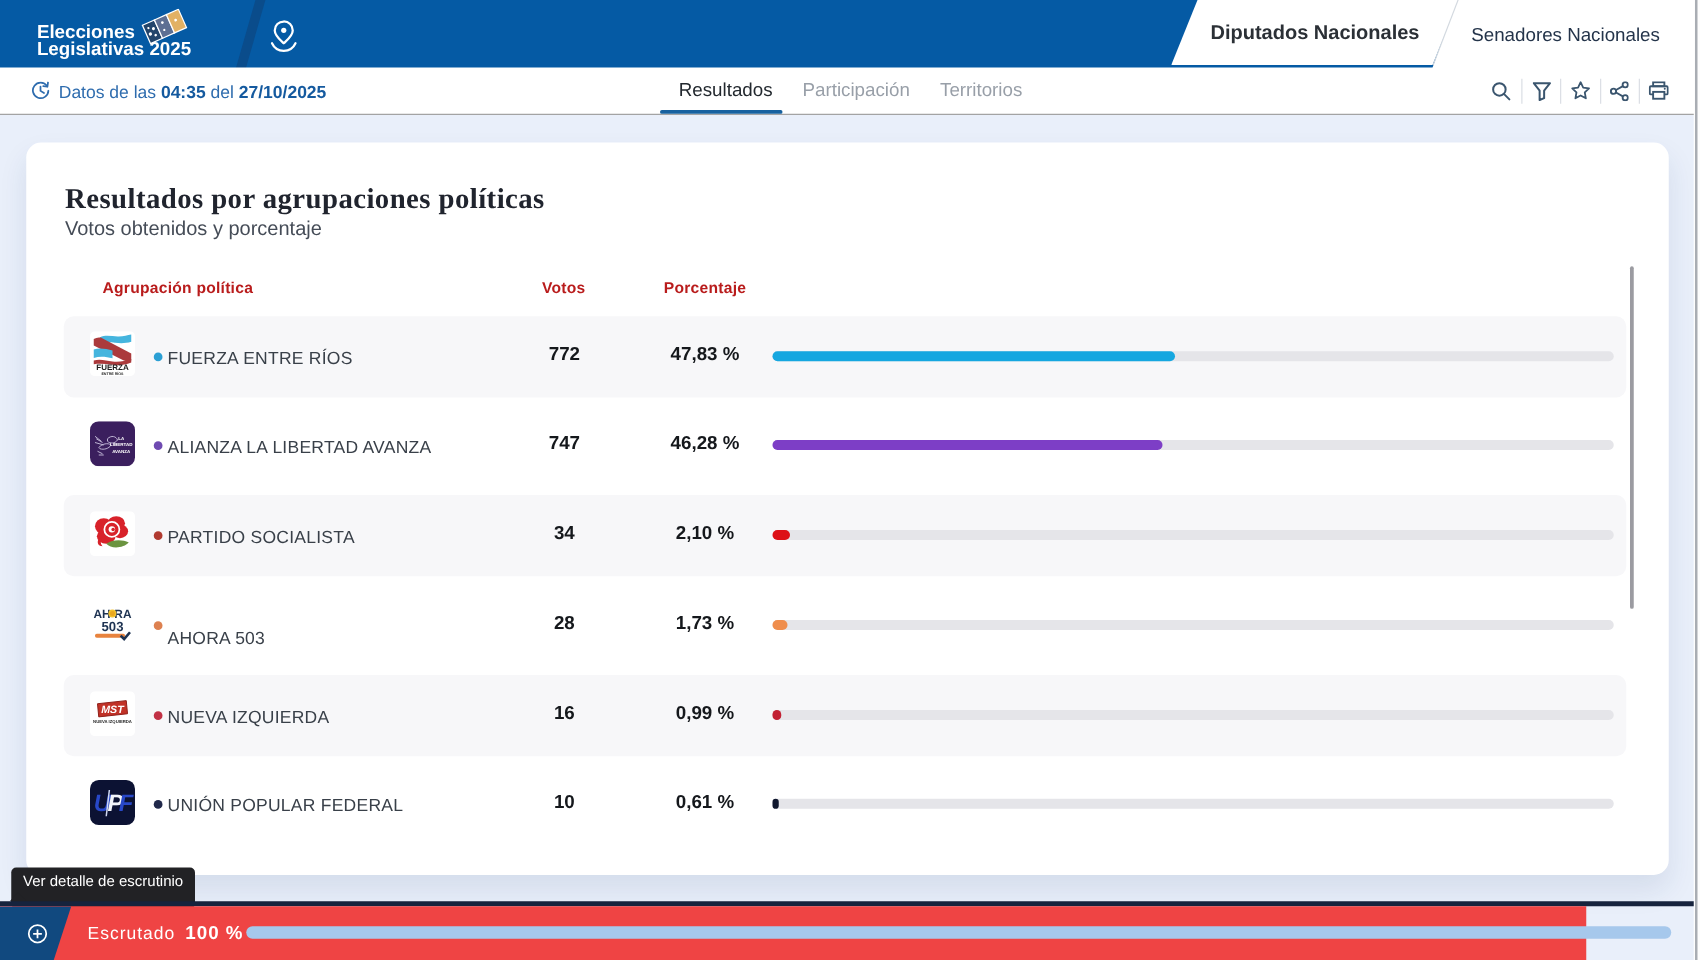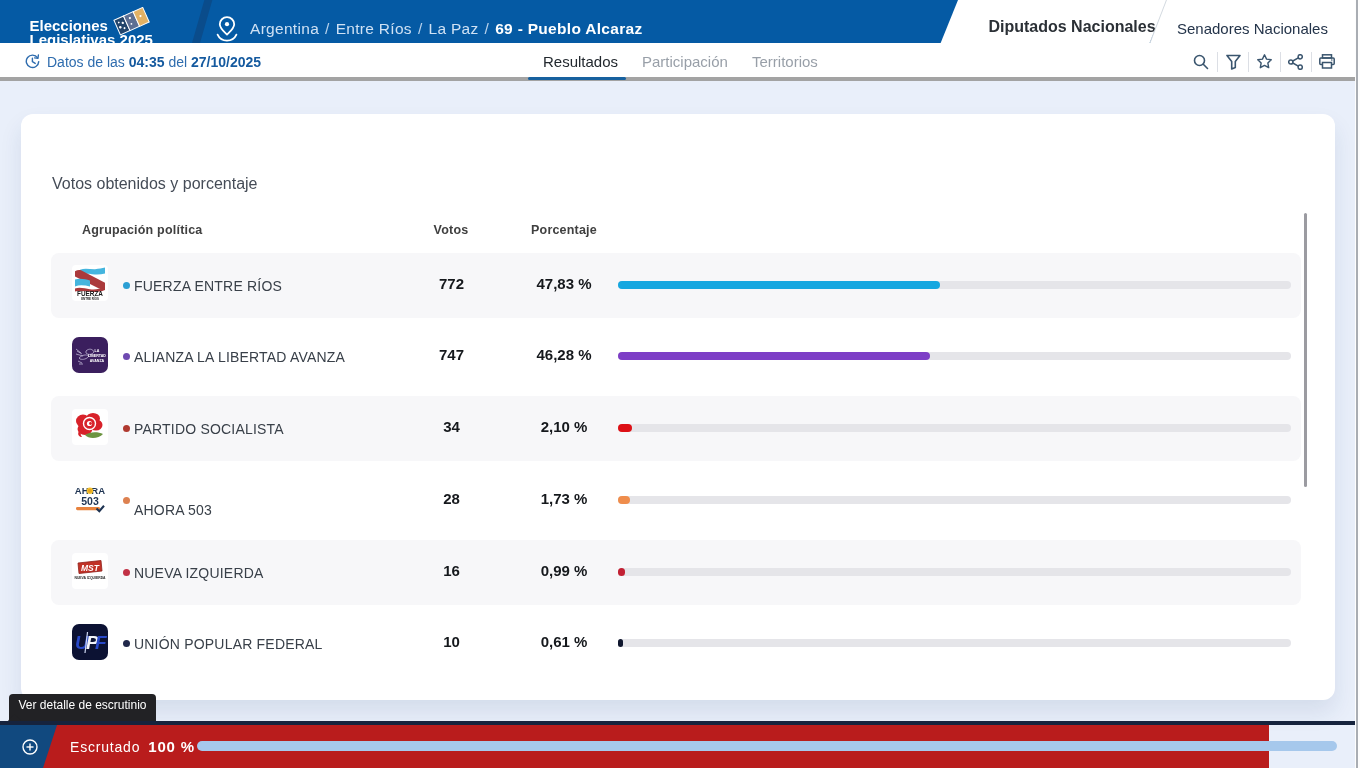--- a/index.html
+++ b/index.html
@@ -10,63 +10,63 @@
   
   #header { left:0; top:0; width:1360px; height:57px; background:#055aa4; }
   #hdr-stripe { left:188px; top:0; width:8px; height:57px; background:#0a4c8b;
     transform:skewX(-16deg); transform-origin:bottom left; }
   #logo-text { left:29.5px; top:18.5px; color:#fff; font-weight:bold; font-size:15px; line-height:14.3px; letter-spacing:0px; }
   #senadores-bg { left:1130px; top:0; width:230px; height:57px; background:#fff;
     clip-path:polygon(35.5px 0, 230px 0, 230px 57px, 15px 57px); }
   #senadores-txt { left:1177px; top:0; width:183px; height:57px; line-height:58px; color:#24344a; font-size:15px; white-space:nowrap; }
   #diputados-tab { left:935px; top:0; width:232px; height:52px; background:#fff;
     clip-path:polygon(23px 0, 232px 0, 211px 52px, 2px 52px); }
-  #diputados-txt { left:962px; top:0; width:180px; height:52px; line-height:54px; color:#2b3036; font-size:16px; font-weight:bold; white-space:nowrap; text-align:center;margin-left:20px; }
+  #diputados-txt { left:962px; top:0; width:180px; height:52px; line-height:54px; color:#2b3036; font-size:16px; font-weight:bold; white-space:nowrap; text-align:center; }
 
   
   #crumb { left:250px; top:0; height:57px; line-height:58px; font-size:15.5px; color:#cfe1f4; letter-spacing:0.3px; }
   #crumb b { color:#ffffff; font-weight:bold; }
   #crumb .sep { color:#b8d2ec; padding:0 6px; }
 
   
-  #bar2 { left:0; top:43px; width:1360px; height:38px; background:#fff; border-bottom:4px solid #a3a3a3; }
+  #bar2 { left:0; top:54px; width:1360px; height:38px; background:#fff; border-bottom:1px solid #a3a3a3; }
   #datetxt { left:47px; top:0; height:38px; line-height:39px; font-size:14px; color:#2e6cae; }
   #datetxt b { color:#155a9f; }
   .tab2 { top:0; height:38px; line-height:38px; font-size:15px; }
   #tab-res { left:543px; color:#22282e; }
   #tab-res-line { left:528px; top:34px; width:98px; height:3px; background:#17619f; border-radius:2px; }
   #tab-par { left:642px; color:#989fa8; }
   #tab-ter { left:752px; color:#989fa8; }
   .icsep { top:9px; width:1px; height:20px; background:#dcdfe5; }
 
   
   #card { left:21px; top:114px; width:1314px; height:586px; background:#fff; border-radius:12px;
     box-shadow:0 12px 22px rgba(30,60,110,0.10); }
   #title { left:31px; top:32px; font-family:"Liberation Serif", serif; font-size:23px; font-weight:bold; color:#20242e; letter-spacing:0.35px;}
   #subtitle { left:31px; top:61px; font-size:16px; color:#454c57; }
-  .thead { top:109px; font-size:12.5px; font-weight:bold; color:#404040; letter-spacing:0.2px; }
+  .thead { top:109px; font-size:12.5px; font-weight:bold; color:#b91c1c; letter-spacing:0.2px; }
   .row { left:30px; width:1250px; height:65px; border-radius:8px; }
   .row.striped { background:#f7f7f9; }
   .plogo { left:51px; width:36px; height:36px; }
   .pdot { width:7px; height:7px; border-radius:50%; left:102px; }
   .pname { left:113px; font-size:14px; color:#394049; letter-spacing:0.2px; }
   .votes { left:395px; width:71px; text-align:center; font-size:15px; font-weight:bold; color:#15181c; }
   .pct { left:495px; width:96px; text-align:center; font-size:15px; font-weight:bold; color:#15181c; }
   .track { left:597px; width:673px; height:8px; border-radius:4px; background:#e5e5e9; }
   .fill { height:8px; border-radius:4px; }
   #card-sb { left:1283px; top:99px; width:3px; height:274px; background:#9b9ba1; border-radius:2px; }
 
   
   #tooltip { left:9px; top:694px; width:147px; height:33px; background:#222225; border-radius:4px;
     color:#fff; font-size:12px; line-height:23px; text-align:center; }
   #tooltip-tail { left:10px; top:716px; width:9px; height:9px; background:#222225; transform:rotate(45deg); }
 
   
   #ftr-line { left:0; top:721px; width:1356px; height:4px; background:#16233d; }
-  #footer { left:0; top:725px; width:1269px; height:43px; background:#b91c1c; }
+  #footer { left:0; top:725px; width:1269px; height:43px; background:#ef4444; }
   #ftr-left { left:0; top:0; width:60px; height:43px; background:#11497f;
     clip-path:polygon(0 0, 57px 0, 43px 43px, 0 43px); }
   #escr { left:70px; top:0; height:43px; line-height:43px; color:#fff; font-size:14px; letter-spacing:0.8px;}
   #escr b { margin-left:8px; font-size:15px; }
   #pbar { left:197px; top:16px; width:1140px; height:10px; background:#a6c8ec; border-radius:5px; }
 
   
   #pg-sb-track { left:1355px; top:0; width:5px; height:768px; background:#fdfdfd; }
   #pg-sb-thumb { left:1356px; top:0; width:2px; height:768px; background:#a9adb3; }
 </style>
@@ -88,21 +88,20 @@
         <circle cx="21.5" cy="16.5" r="0.9" fill="#fff"></circle>
       <rect x="28" y="6" width="10.5" height="16" fill="#e2b164" stroke="#fff" stroke-width="1"></rect>
       <circle cx="33" cy="13" r="1.1" fill="#fff"></circle>
     </g>
   </svg>
   <svg class="abs" style="left:215px; top:16px;" width="24" height="26" viewBox="0 0 24 26">
     <path d="M12,1.2 C8,1.2 4.8,4.3 4.8,8.3 C4.8,12.4 8.8,15.6 12,18.6 C15.2,15.6 19.2,12.4 19.2,8.3 C19.2,4.3 16,1.2 12,1.2 Z" fill="none" stroke="#fff" stroke-width="1.8" stroke-linejoin="round"></path>
     <circle cx="12" cy="8.2" r="2.1" fill="#fff"></circle>
     <path d="M2.6,18.6 C4.4,22.6 8,24.6 12,24.6 C16,24.6 19.6,22.6 21.4,18.6" fill="none" stroke="#fff" stroke-width="1.8" stroke-linecap="round"></path>
   </svg>
-  <div id="crumb" class="abs">Argentina<span class="sep">/</span>Entre Ríos<span class="sep">/</span>La Paz<span class="sep">/</span><b>69 - Pueblo Alcaraz</b></div>
   <div id="senadores-bg" class="abs"></div>
   <div id="senadores-txt" class="abs">Senadores Nacionales</div>
   <div id="diputados-tab" class="abs"></div>
   <div id="diputados-txt" class="abs">Diputados Nacionales</div>
   <div class="abs" style="left:1145.5px; top:0; width:1.3px; height:52px; background:#d3d9e0; transform:skewX(-21deg); transform-origin:bottom left;"></div>
 </div>
 
 <div id="bar2" class="abs">
   <svg class="abs" style="left:25px; top:11px;" width="15" height="15" viewBox="0 0 15 15">
     <path d="M12.6,3.8 A6.2,6.2 0 1 0 13.7,7.6" fill="none" stroke="#2e6cae" stroke-width="1.4" stroke-linecap="round"></path>
@@ -138,20 +137,21 @@
   <div class="abs icsep" style="left:1311px;"></div>
   <svg class="abs" style="left:1319px; top:11px;" width="16" height="15" viewBox="0 0 16 15">
     <rect x="3.5" y="0.8" width="9" height="3.2" fill="none" stroke="#3a556e" stroke-width="1.5"></rect>
     <rect x="0.8" y="4" width="14.4" height="6.5" rx="1" fill="none" stroke="#3a556e" stroke-width="1.5"></rect>
     <rect x="3.5" y="8.5" width="9" height="5.5" fill="#fff" stroke="#3a556e" stroke-width="1.5"></rect>
     <circle cx="12.8" cy="6" r="0.8" fill="#3a556e"></circle>
   </svg>
 </div>
 
 <div id="card" class="abs">
+  <div id="title" class="abs">Resultados por agrupaciones políticas</div>
   <div id="subtitle" class="abs">Votos obtenidos y porcentaje</div>
 
   <div class="abs thead" style="left:61px;">Agrupación política</div>
   <div class="abs thead" style="left:385px; width:90px; text-align:center;">Votos</div>
   <div class="abs thead" style="left:495px; width:96px; text-align:center;">Porcentaje</div>
 
   <div class="abs row striped" style="top:139px;"></div>
   <div class="abs row" style="top:211px;"></div>
   <div class="abs row striped" style="top:282px;"></div>
   <div class="abs row" style="top:354px;"></div>

